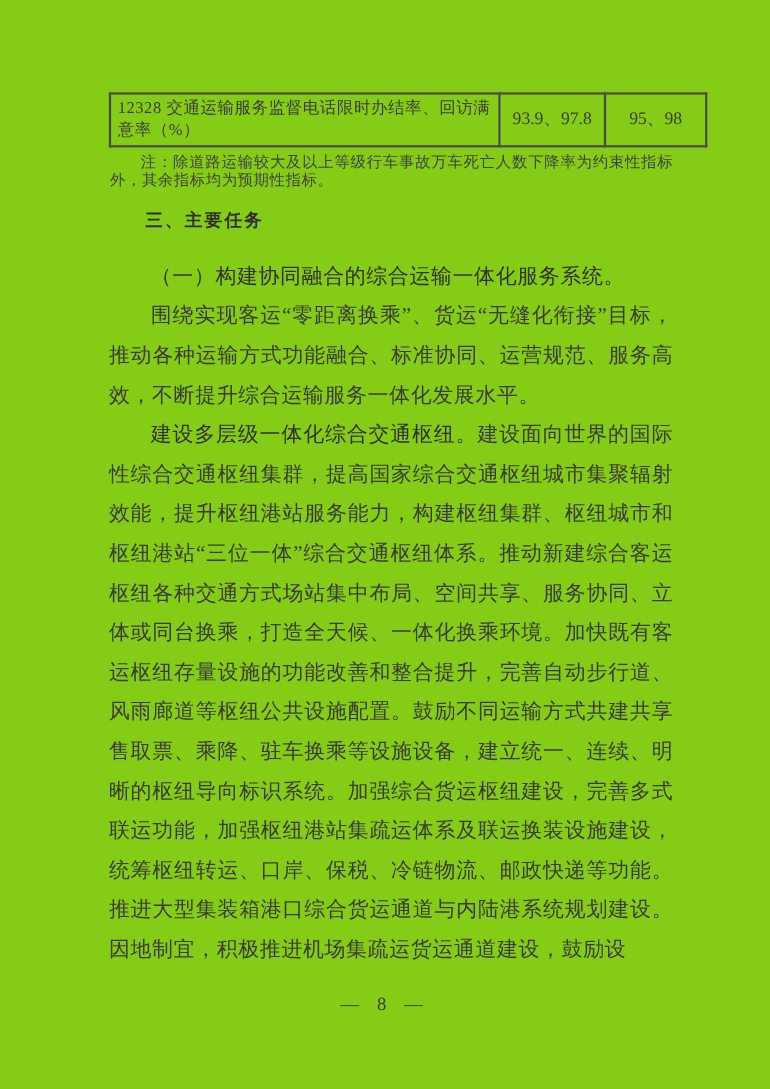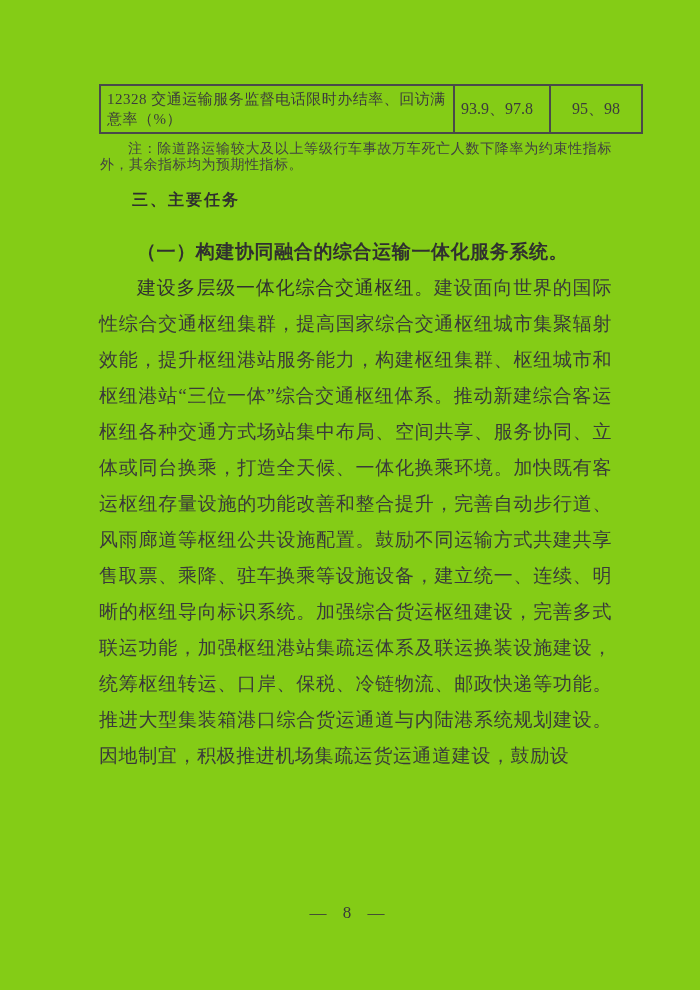--- a/index.html
+++ b/index.html
@@ -28,21 +28,21 @@
   }
   .indicator-table td {
     border: 2px solid #4a4a4a;
     font-size: 15px;
     line-height: 20px;
     color: #3c3c3c;
     padding: 3px 6px;
     vertical-align: middle;
   }
   .indicator-table td.col-indicator { width: 340px; text-align: left; letter-spacing: 0.5px; }
-  .indicator-table td.col-mid { width: 82px; text-align: left; font-size: 16px; border-radius: 11px; }
+  .indicator-table td.col-mid { width: 82px; text-align: center; font-size: 16px; border-radius: 11px; }
   .indicator-table td.col-right { width: 78px; text-align: center; font-size: 16px; }
 
   
   .footnote {
     position: absolute;
     left: 100px;
     top: 141px;
     width: 512px;
     font-size: 14px;
     line-height: 16px;
@@ -77,21 +77,21 @@
     line-height: 36px;
     text-align: justify;
     letter-spacing: 0.6px;
     color: #3a3a3a;
   }
   .doc-body p {
     margin: 0;
     text-indent: 2em;
   }
   .subsection-heading {
-    font-weight: bold;
+    font-weight: normal;
     color: #303030;
     margin-top: 40px;
   }
   .para-lead {
     font-weight: normal;
     color: #303030;
   }
 
   
   .page-footer {
@@ -121,20 +121,21 @@
   </table>
 
   <div class="footnote">注：除道路运输较大及以上等级行车事故万车死亡人数下降率为约束性指标外，其余指标均为预期性指标。</div>
 
   <h2 class="section-heading">三、主要任务</h2>
 
   <div class="doc-body">
     <p>
       <span class="subsection-heading">（一）构建协同融合的综合运输一体化服务系统。</span>
     </p>
+    <p>围绕实现客运“零距离换乘”、货运“无缝化衔接”目标，推动各种运输方式功能融合、标准协同、运营规范、服务高效，不断提升综合运输服务一体化发展水平。</p>
     <p>
       <span class="para-lead">建设多层级一体化综合交通枢纽。</span><span>建设面向世界的国际性综合交通枢纽集群，提高国家综合交通枢纽城市集聚辐射效能，提升枢纽港站服务能力，构建枢纽集群、枢纽城市和枢纽港站“三位一体”综合交通枢纽体系。推动新建综合客运枢纽各种交通方式场站集中布局、空间共享、服务协同、立体或同台换乘，打造全天候、一体化换乘环境。加快既有客运枢纽存量设施的功能改善和整合提升，完善自动步行道、风雨廊道等枢纽公共设施配置。鼓励不同运输方式共建共享售取票、乘降、驻车换乘等设施设备，建立统一、连续、明晰的枢纽导向标识系统。加强综合货运枢纽建设，完善多式联运功能，加强枢纽港站集疏运体系及联运换装设施建设，统筹枢纽转运、口岸、保税、冷链物流、邮政快递等功能。推进大型集装箱港口综合货运通道与内陆港系统规划建设。因地制宜，积极推进机场集疏运货运通道建设，鼓励设</span>
     </p>
   </div>
 
   <div class="page-footer">— 8 —</div>
 
 </div>
 
 </body></html>

